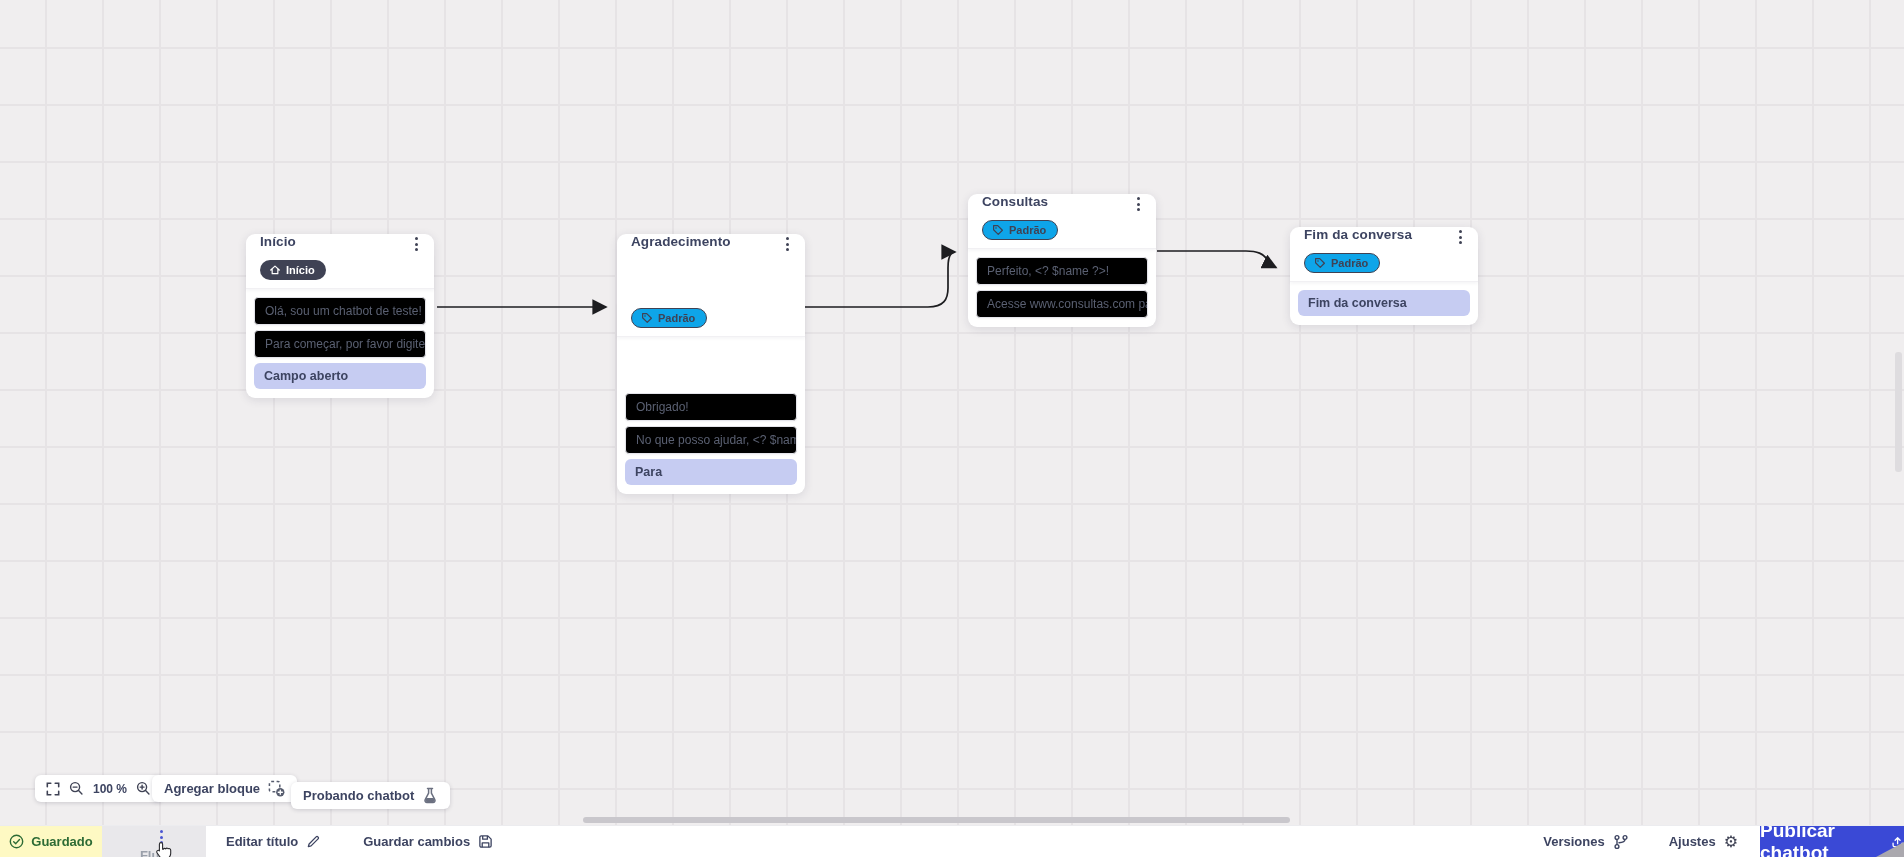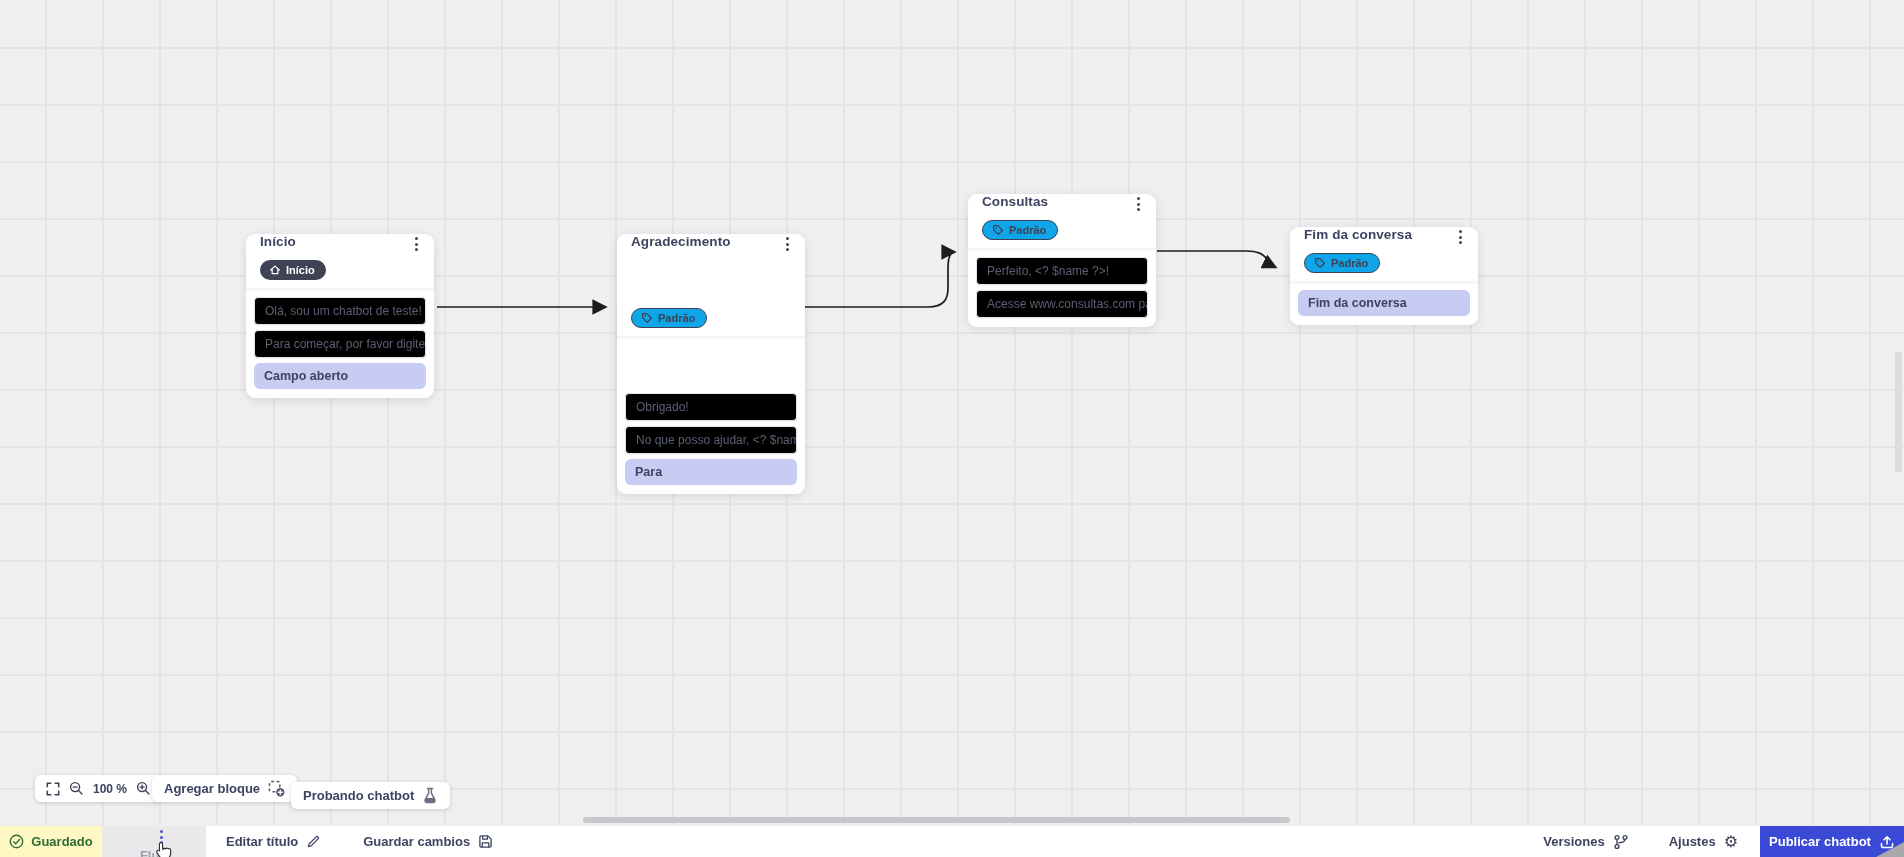--- a/index.html
+++ b/index.html
@@ -94,21 +94,21 @@
   .flow-tab-label { flex:1; text-align:center; color:#9aa0aa; font-weight:700; }
   .bar-item { display:flex; align-items:center; gap:8px; font-weight:700; color:#3d4461; cursor:pointer; }
   #edit-title { margin-left:20px; }
   #save-changes { margin-left:42px; }
   .bar-spacer { flex:1; }
   #versions { margin-right:40px; }
   #settings { margin-right:22px; }
   .publish-btn {
     position:relative; width:144px; height:100%; background:#3a49d6; color:#fff;
     display:flex; align-items:center; justify-content:center; gap:8px;
-    font-weight:700; font-size:13px; cursor:pointer; overflow:hidden;
+    font-weight:700; font-size:19px; cursor:pointer; overflow:hidden;
   }
   .corner-fold {
     position:absolute; right:0; bottom:0; width:0; height:0;
     border-left:28px solid transparent; border-bottom:15px solid #aaa8ae;
   }
   .gear-glyph { font-size:16px; line-height:1; color:#3f4254; font-family:"DejaVu Sans", sans-serif; }
 
   
   .cursor { position:absolute; left:155px; top:841px; pointer-events:none; z-index:10; }
 

